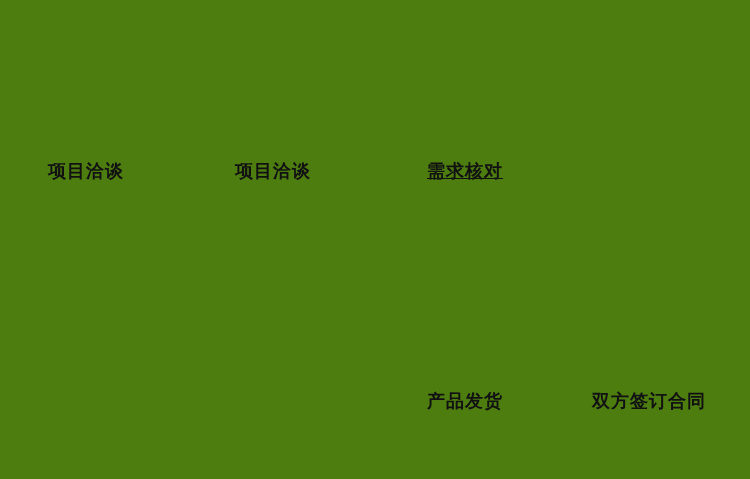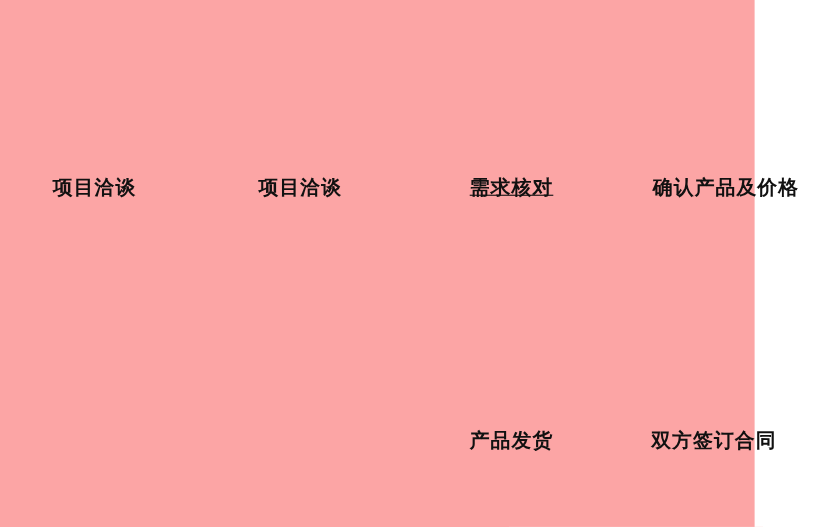--- a/index.html
+++ b/index.html
@@ -9,23 +9,23 @@
   }
   body {
     width: 750px;
     height: 479px;
     background: #ffffff;
     font-family: "DejaVu Sans", "Liberation Sans", sans-serif;
     overflow: hidden;
   }
   .canvas {
     position: relative;
-    width: 686px;
+    width: 750px;
     height: 479px;
-    background: #fca5a5;
+    background: #4d7c0f;
   }
   .step-label {
     position: absolute;
     transform: translateX(-50%);
     font-size: 18px;
     font-weight: bold;
     color: #111111;
     white-space: nowrap;
     letter-spacing: 1px;
     line-height: 1.1;
@@ -35,20 +35,19 @@
 <body>
 
 <div class="canvas">
 
   <div class="step-label" style="left:86px; top:161px;">项目洽谈</div>
 
   <div class="step-label" style="left:273px; top:161px;">项目洽谈</div>
 
   <div class="step-label" style="left:465px; top:161px;text-decoration:underline;">需求核对</div>
 
-  <div class="step-label" style="left:660px; top:161px;">确认产品及价格</div>
 
 
   <div class="step-label" style="left:465px; top:391px;">产品发货</div>
 
   <div class="step-label" style="left:649px; top:391px;">双方签订合同</div>
 
 </div>
 
 </body></html>

